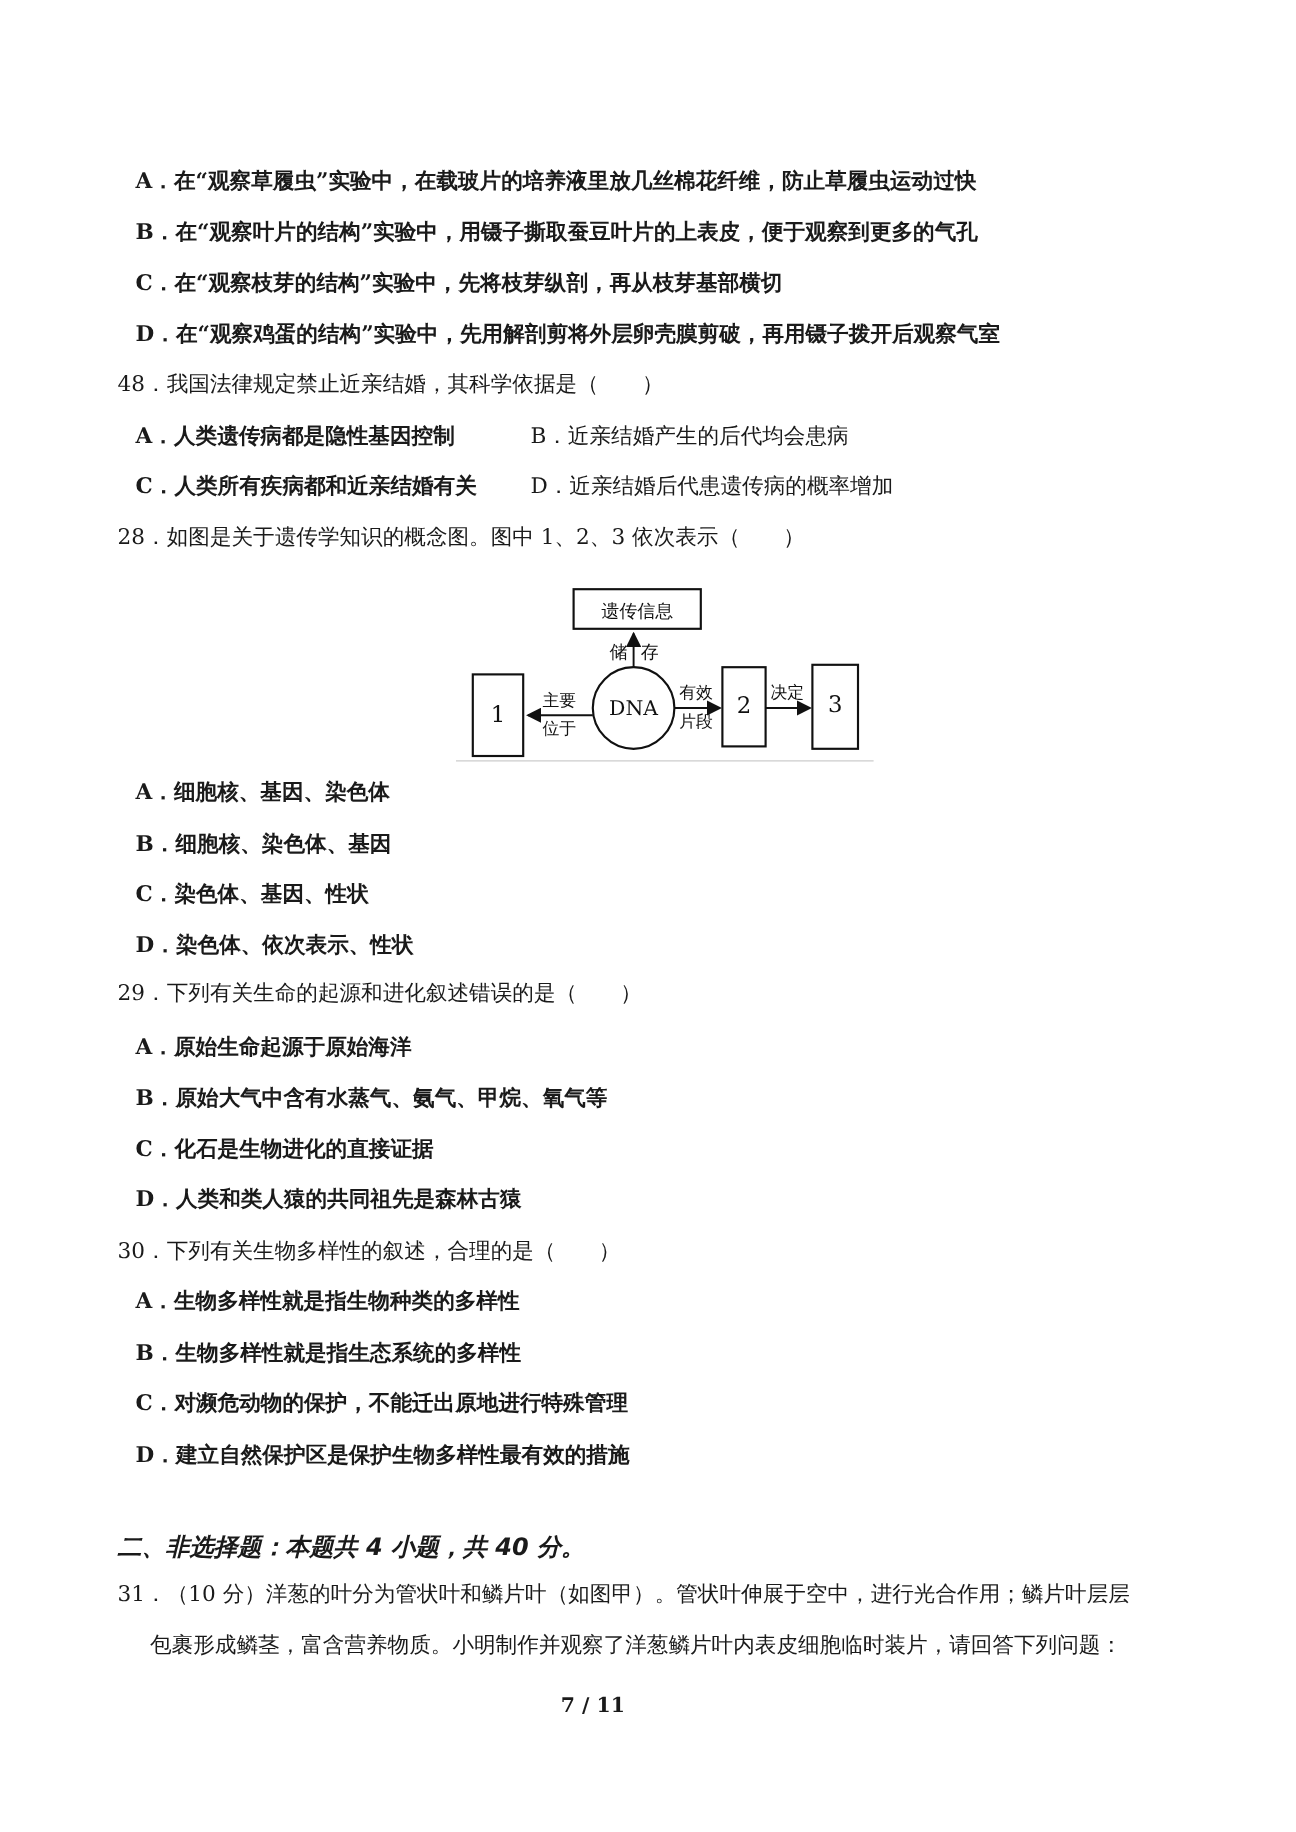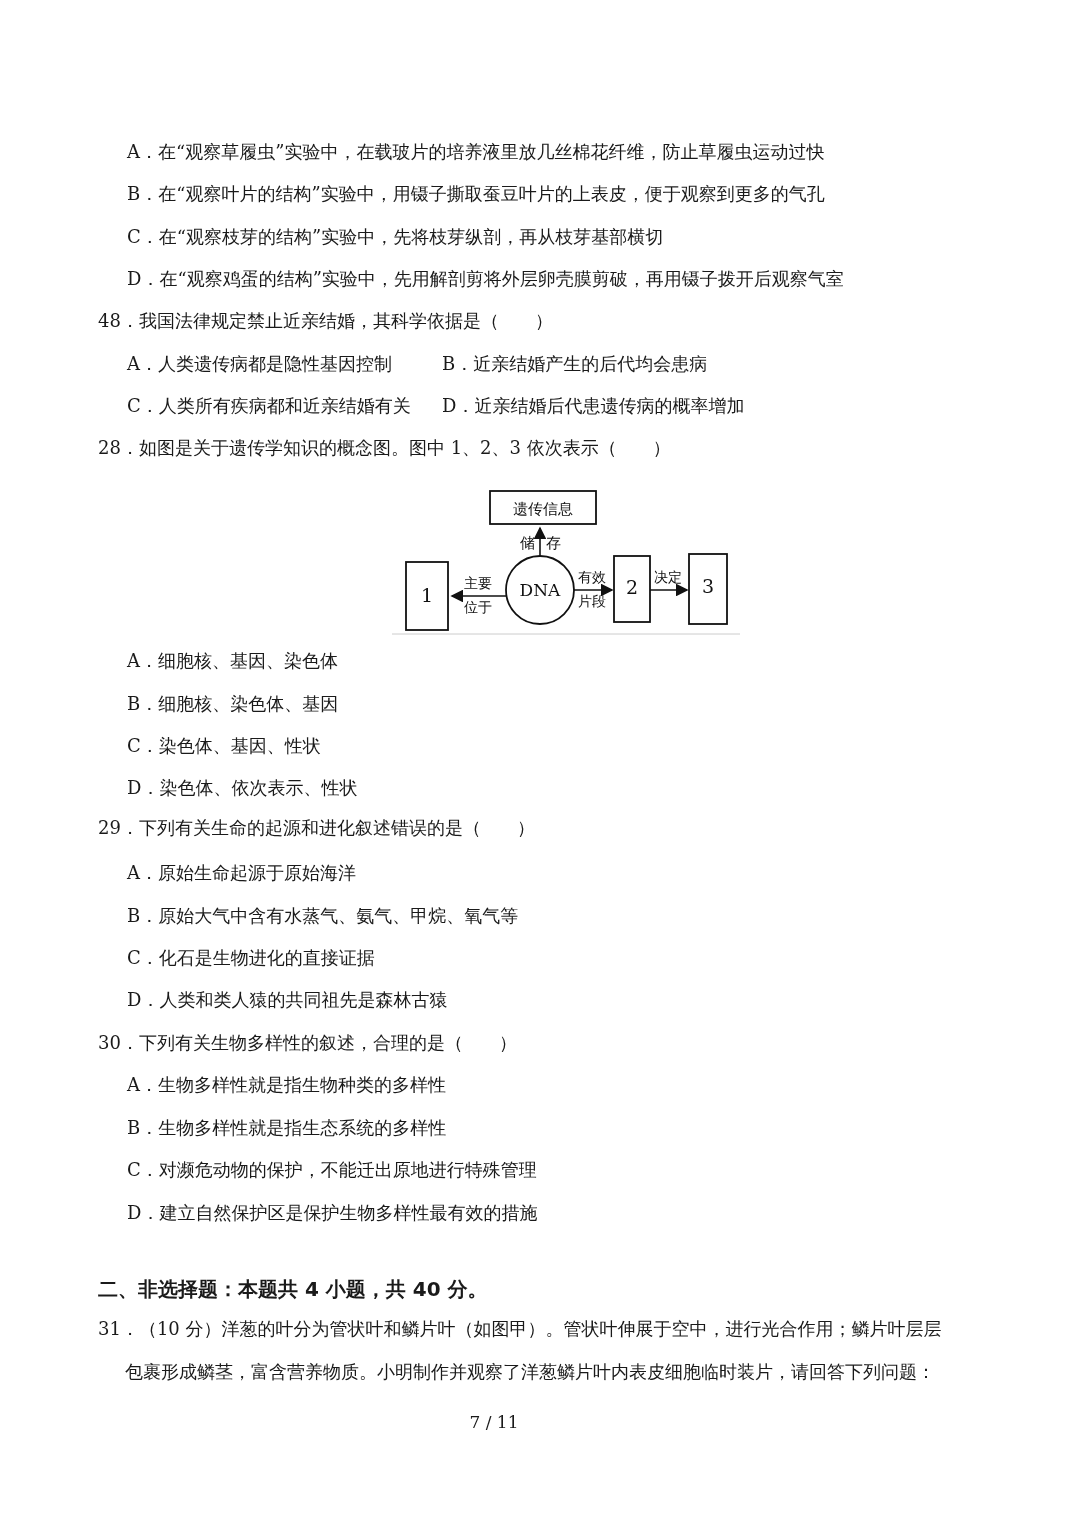--- a/index.html
+++ b/index.html
@@ -5,32 +5,33 @@
   html, body { margin: 0; padding: 0; background: #ffffff; }
   body {
     width: 1080px; height: 1527px; position: relative; overflow: hidden;
     font-family: "DejaVu Serif", "Liberation Serif", serif;
     color: #1a1a1a;
   }
   .line {
     position: absolute; font-size: 18px; line-height: 24px; white-space: nowrap;
   }
   .q { left: 98px; }
-  .opt { left: 127px; }
+  .opt { left: 113px; font-weight: bold; }
   .opt2 { left: 442px; }
   .cont { left: 125px; }
   .heading {
     position: absolute; left: 98px; font-size: 20px; font-weight: bold;
-    font-family: "DejaVu Sans", "Liberation Sans", sans-serif; white-space: nowrap;
+    font-family: "DejaVu Sans", "Liberation Sans", sans-serif; white-space: nowrap; font-style: italic;
   }
   .pagenum {
     position: absolute; left: 0; width: 988px; text-align: center;
     font-size: 17px;
+    font-weight: bold;
   }
-  .diagram { position: absolute; left: 392px; top: 484px; width: 350px; height: 155px; }
+  .diagram { position: absolute; left: 380px; top: 484px; width: 350px; height: 155px; }
 </style>
 </head>
 <body>
 
 <div class="line opt" style="top:140px">A．在“观察草履虫”实验中，在载玻片的培养液里放几丝棉花纤维，防止草履虫运动过快</div>
 <div class="line opt" style="top:182px">B．在“观察叶片的结构”实验中，用镊子撕取蚕豆叶片的上表皮，便于观察到更多的气孔</div>
 <div class="line opt" style="top:225px">C．在“观察枝芽的结构”实验中，先将枝芽纵剖，再从枝芽基部横切</div>
 <div class="line opt" style="top:267px">D．在“观察鸡蛋的结构”实验中，先用解剖剪将外层卵壳膜剪破，再用镊子拨开后观察气室</div>
 
 <div class="line q" style="top:309px">48．我国法律规定禁止近亲结婚，其科学依据是（　　）</div>

